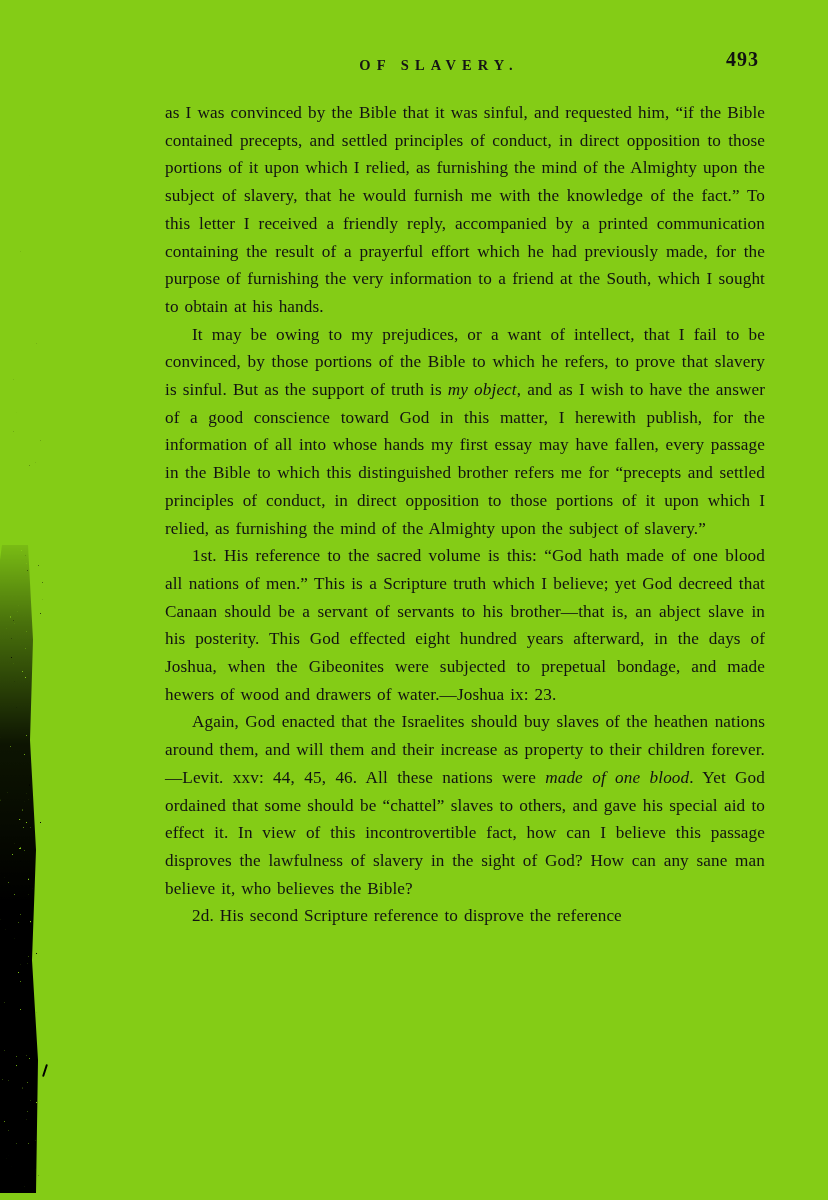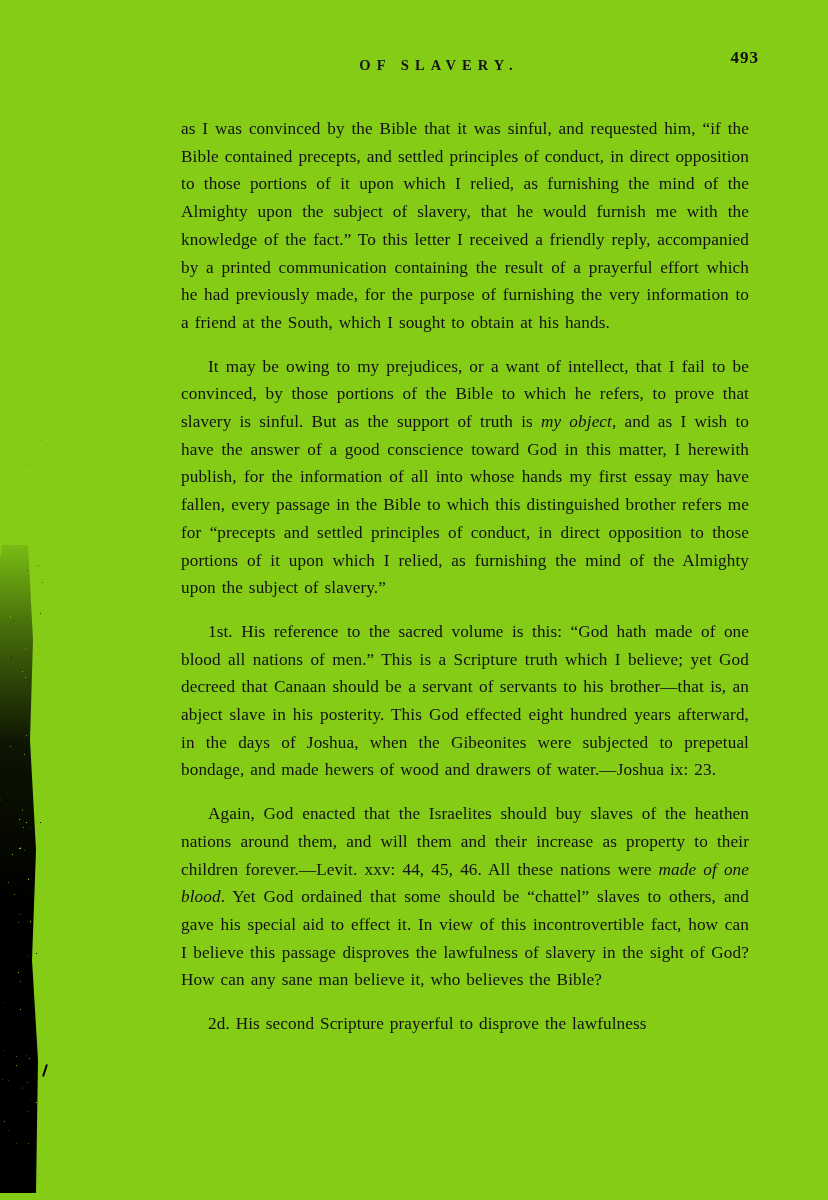--- a/index.html
+++ b/index.html
@@ -20,35 +20,35 @@
   .running-title {
     position:absolute; left:0; right:0; top:3px;
     text-align:center;
     font-size:14.5px; font-weight:bold;
     letter-spacing:0.42em;
     transform:translateX(-26px);
     color:#151515;
   }
   .page-number {
     position:absolute; right:6px; top:-6px;
-    font-size:17px; font-weight:bold;
+    font-size:20px; font-weight:bold;
     letter-spacing:1px;
     color:#111;
   }
 
   
   .page-body {
     position:absolute; top:99px; left:165px; width:600px;
     font-size:17.2px;
     line-height:27.7px;
     text-align:justify;
     word-spacing:1.5px;
     letter-spacing:0.1px;
   }
-  .page-body p { margin:16px; }
+  .page-body p { margin:0; }
   .page-body p.indent { text-indent:27px; }
   .it { font-style:italic; }
 
   
   .scan-artifact {
     position:absolute; left:0; top:0; width:60px; height:1200px;
     pointer-events:none;
   }
   .scan-mark {
     position:absolute; left:44px; top:1064px;
@@ -111,16 +111,16 @@
   <div class="page-header">
     <div class="running-title">OF SLAVERY.</div>
     <div class="page-number">493</div>
   </div>
 
   <div class="page-body">
       <p class=""><span>as I was convinced by the Bible that it was sinful, and requested him, “if the Bible contained precepts, and settled principles of conduct, in direct opposition to those portions of it upon which I relied, as furnishing the mind of the Almighty upon the subject of slavery, that he would furnish me with the knowledge of the fact.” To this letter I received a friendly reply, accompanied by a printed communication containing the result of a prayerful effort which he had previously made, for the purpose of furnishing the very information to a friend at the South, which I sought to obtain at his hands.</span></p>
       <p class="indent"><span>It may be owing to my prejudices, or a want of intellect, that I fail to be convinced, by those portions of the Bible to which he refers, to prove that slavery is sinful. But as the support of truth is </span><span class="it">my object</span><span>, and as I wish to have the answer of a good conscience toward God in this matter, I herewith publish, for the information of all into whose hands my first essay may have fallen, every passage in the Bible to which this distinguished brother refers me for “precepts and settled principles of conduct, in direct opposition to those portions of it upon which I relied, as furnishing the mind of the Almighty upon the subject of slavery.”</span></p>
       <p class="indent"><span>1st. His reference to the sacred volume is this: “God hath made of one blood all nations of men.” This is a Scripture truth which I believe; yet God decreed that Canaan should be a servant of servants to his brother—that is, an abject slave in his posterity. This God effected eight hundred years afterward, in the days of Joshua, when the Gibeonites were subjected to prepetual bondage, and made hewers of wood and drawers of water.—Joshua ix: 23.</span></p>
       <p class="indent"><span>Again, God enacted that the Israelites should buy slaves of the heathen nations around them, and will them and their increase as property to their children forever.—Levit. xxv: 44, 45, 46. All these nations were </span><span class="it">made of one blood</span><span>. Yet God ordained that some should be “chattel” slaves to others, and gave his special aid to effect it. In view of this incontrovertible fact, how can I believe this passage disproves the lawfulness of slavery in the sight of God? How can any sane man believe it, who believes the Bible?</span></p>
-      <p class="indent"><span>2d. His second Scripture prayerful to disprove the lawfulness</span></p>
+      <p class="indent"><span>2d. His second Scripture reference to disprove the reference</span></p>
     </div>
 
 </div>
 
 </body></html>

